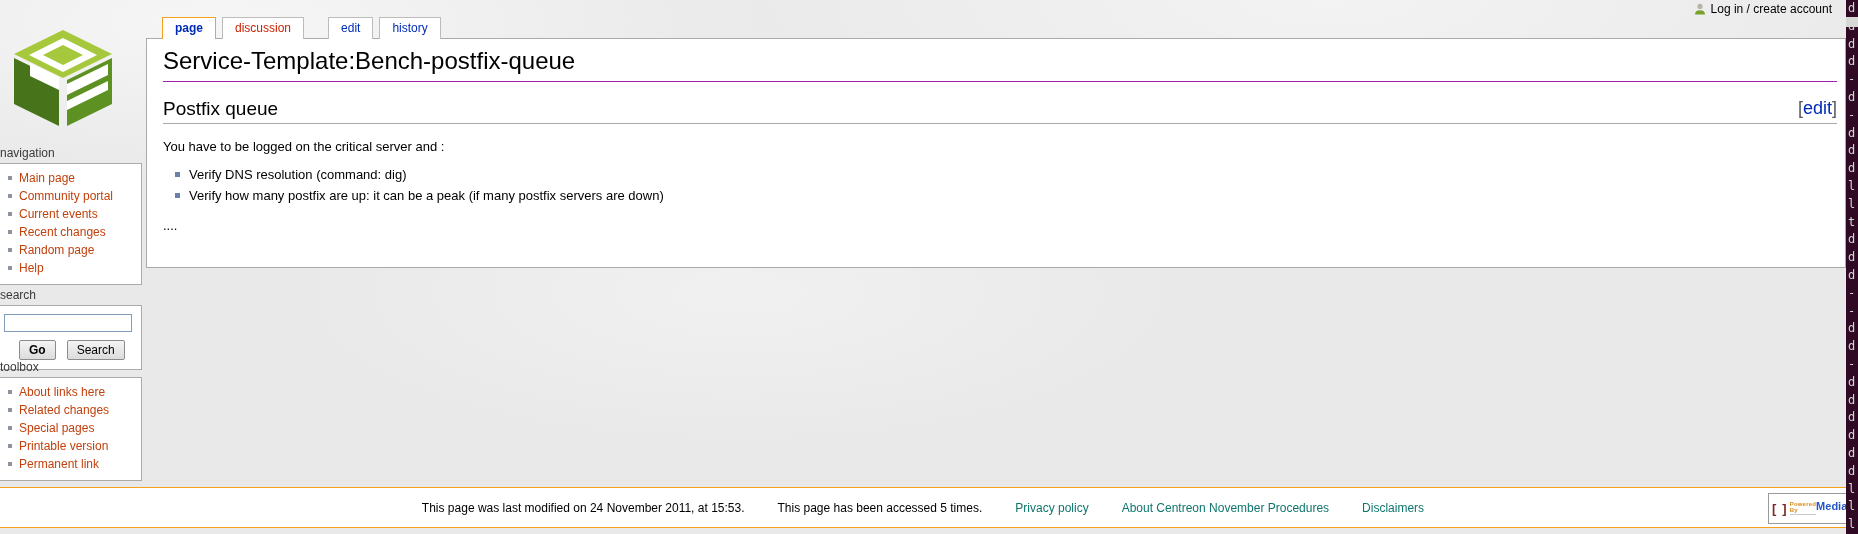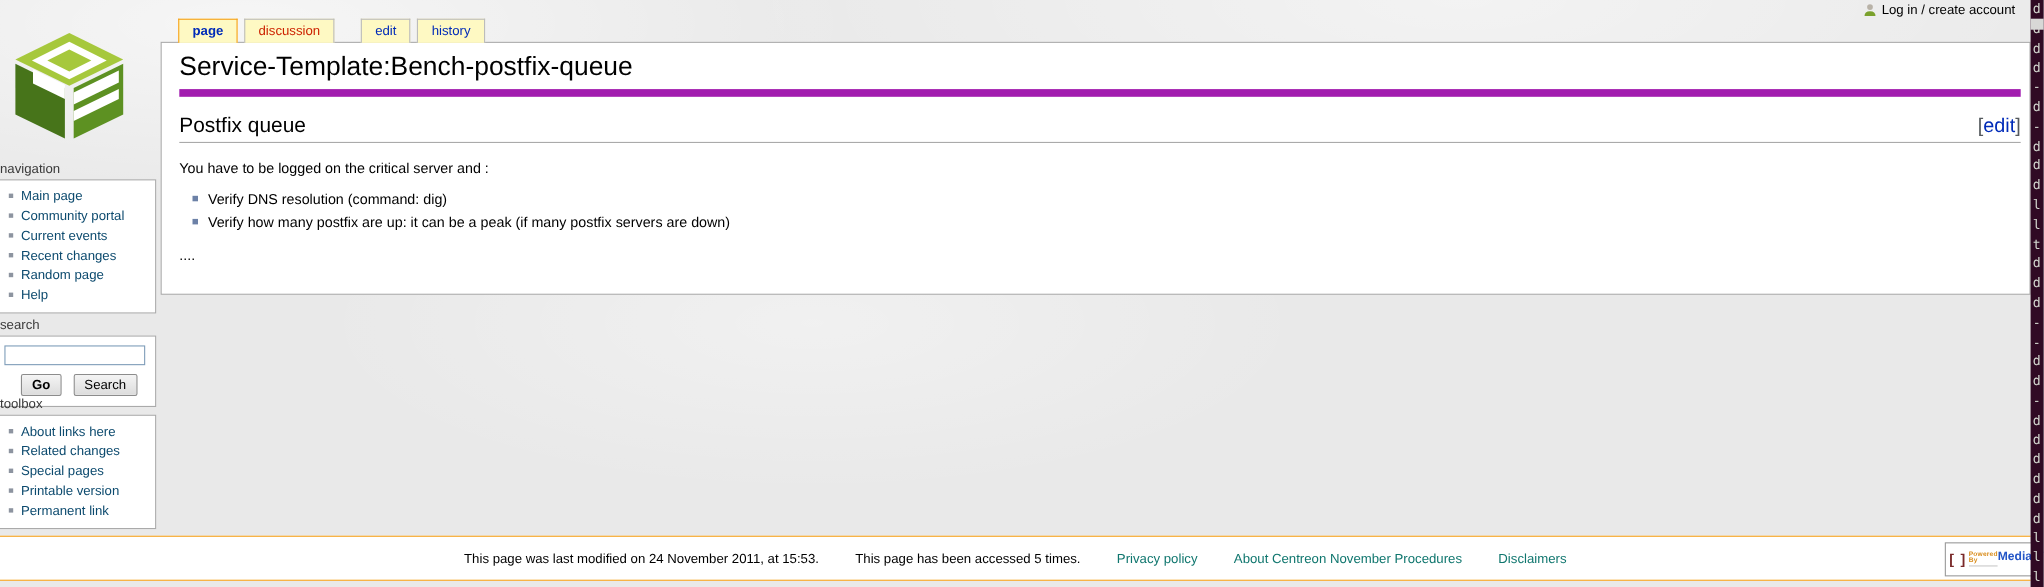--- a/index.html
+++ b/index.html
@@ -34,39 +34,39 @@
     cursor: pointer; z-index: 2;
   }
 
   
   .tabs {
     position: absolute; left: 162px; top: 17px; height: 22px;
     display: flex; align-items: stretch; gap: 6px; z-index: 4;
     font-size: 12px;
   }
   .tab {
-    background: #fef9c3; border: 1px solid #bcbcbc; border-bottom: none;
+    background: #ffffff; border: 1px solid #bcbcbc; border-bottom: none;
     padding: 3px 12px 0 12px; white-space: nowrap; cursor: pointer;
   }
   .tab a { text-decoration: none; color: #002bb8; }
   .tab.selected { border-color: #f5a11c; position: relative; z-index: 6; }
   .tab.selected a { font-weight: bold; }
   .tab.new a { color: #cc2200; }
   .tab.spaced { margin-left: 18px; }
 
   
   .content {
     position: absolute; left: 146px; top: 38px; width: 1700px; height: 230px;
     background: #fff; border: 1px solid #aaa; z-index: 3;
     padding: 8px 8px 0 16px;
     color: #000;
   }
   .content h1 {
     font-size: 24px; font-weight: normal; line-height: 28px;
-    padding-bottom: 6px; border-bottom: 7px solid #a21caf;
+    padding-bottom: 6px; border-bottom: 1px solid #a21caf;
   }
   .section-head {
     margin-top: 16px; border-bottom: 1px solid #aaa;
     overflow: hidden; padding-bottom: 3px;
   }
   .section-head h2 { font-size: 19px; font-weight: normal; float: left; }
   .editsection { float: right; font-size: 18px; font-weight: normal; }
   .editsection .bracket { color: #54595d; }
   .editsection a { color: #002bb8; text-decoration: none; cursor: pointer; }
   .content p { font-size: 13px; margin-top: 15px; }
@@ -87,21 +87,21 @@
   .portlet .p-body {
     background: #fff; border: 1px solid #aaa; padding: 5px 0 7px 0;
   }
   .portlet ul { list-style: none; }
   .portlet ul li {
     position: relative; padding-left: 52px; line-height: 18px; font-size: 12px;
   }
   .portlet ul li .sq {
     position: absolute; left: 41px; top: 7px; width: 4px; height: 4px; background: #8d94a0;
   }
-  .portlet ul li a { color: #0c4a6e; text-decoration: none; cursor: pointer; }
+  .portlet ul li a { color: #c2410c; text-decoration: none; cursor: pointer; }
   #p-nav  { top: 146px; }
   #p-search { top: 288px; }
   #p-tool { top: 360px; }
   .search-body { padding: 8px 0 9px 0 !important; }
   .search-input {
     display: block; margin-left: 37px; width: 128px; height: 18px;
     border: 1px solid #7f9db9; font-size: 12px; padding: 1px 3px; background: #fff;
   }
   .search-btns { display: flex; gap: 11px; padding-left: 52px; margin-top: 8px; }
   .search-btns button {

